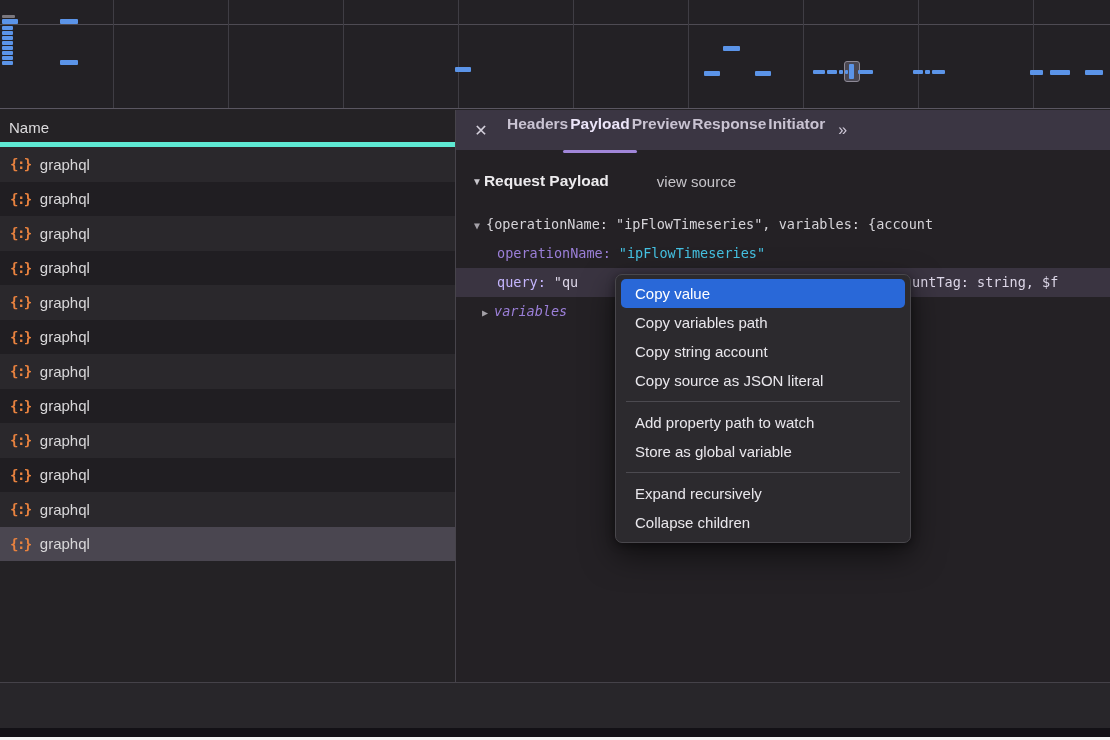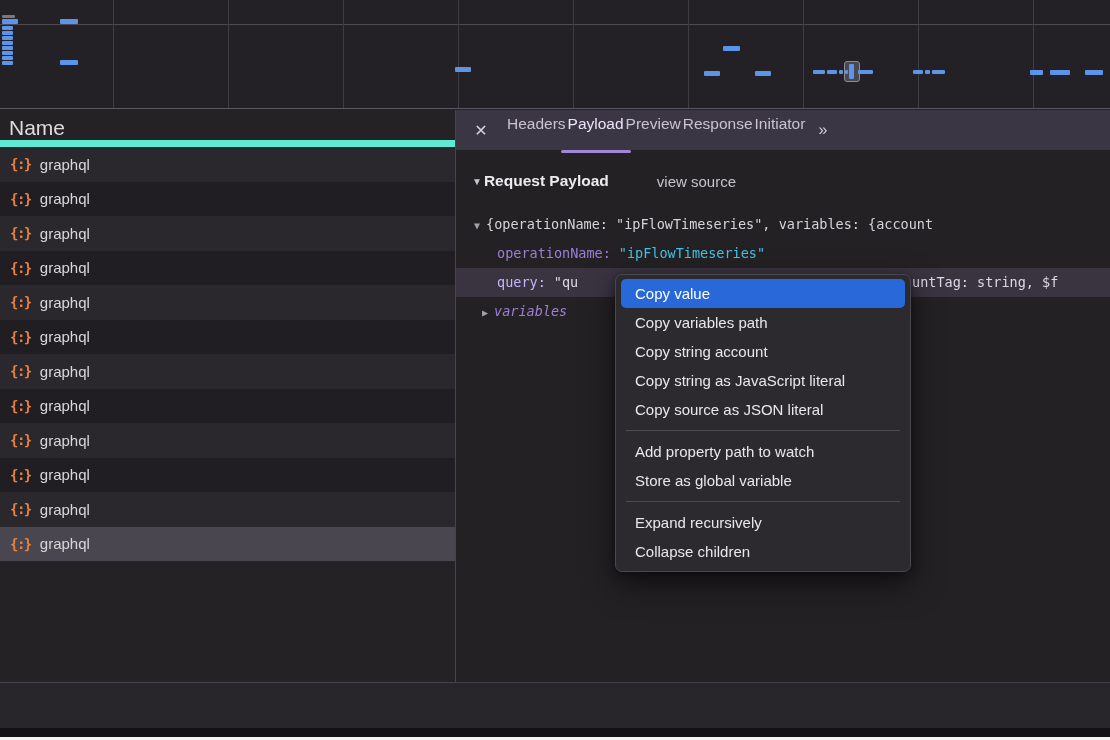--- a/index.html
+++ b/index.html
@@ -13,36 +13,36 @@
   .overview { position:absolute; left:0; top:0; width:1110px; height:109px;
               background:#232125; border-bottom:1px solid #5a5661; }
   .gridline { position:absolute; top:0; bottom:0; width:1px; background:#3f3d44; }
   .overview-hline { position:absolute; left:0; right:0; top:24px; height:1px; background:#4e4b53; }
   .bar { position:absolute; border-radius:1px; }
   .bar-box { position:absolute; border:1px solid #8d8996; background:#4a4751; border-radius:3px; }
   
   .left-panel { position:absolute; left:0; top:110px; width:456px; height:572px;
                 border-right:1px solid #47444b; background:#242225; }
   .col-header { height:37px; line-height:36px; padding-left:9px; color:#dddcde;
-                font-size:21px; border-bottom:7px solid #5eead4; background:#242225; }
+                font-size:15px; border-bottom:5px solid #5eead4; background:#242225; }
   .net-rows { position:absolute; left:0; top:37px; width:455px; }
   .net-row { height:34.5px; display:flex; align-items:center; padding-left:10px; gap:9px;
              color:#d8d7d9; font-size:15px; }
   .net-row:nth-child(odd) { background:#2a282c; }
   .net-row:nth-child(even) { background:#201e22; }
   .net-row.selected { background:#4a4650; }
   .json-icon { color:#e8823f; font-family:"DejaVu Sans Mono", monospace;
                font-size:14px; font-weight:bold; letter-spacing:-1.5px; }
   
   .right-panel { position:absolute; left:456px; top:110px; width:654px; height:572px; background:#242125; }
   .tabbar { height:40px; background:#3b3643; display:flex; align-items:center;
             color:#c9c3d2; font-size:15.5px; }
   .tab-close { width:50px; text-align:center; font-size:16px; color:#d4d0dc; cursor:default; }
   .tabs-list { display:flex; height:40px; align-items:center; }
-  .tab { position:relative; height:52px; line-height:40px; margin:0 1px; white-space:nowrap; }
+  .tab { position:relative; height:52px; line-height:40px; margin:0 1px; white-space:nowrap;font-weight:bold; }
   .tab.active { color:#ebe4f8; }
   .tab.active::after { content:""; position:absolute; left:-7px; right:-7px; bottom:3px;
                        height:3px; border-radius:2px; background:#a186d9; }
   .more-tabs { margin-left:12px; font-size:16px; color:#cfc9d8; letter-spacing:-2px; }
   
   .payload-header { display:flex; align-items:center; margin-top:12px; height:38px; padding-left:16px; }
   .disc-tri { color:#c8c6cc; font-size:10px; margin-right:2px; }
   .payload-title { font-weight:bold; color:#edebee; font-size:15.5px; }
   .view-source { color:#c6c4c9; font-size:15px; margin-left:48px;text-align:right; }
   .tree { position:relative; margin-top:10px; font-family:"DejaVu Sans Mono", monospace;
@@ -239,23 +239,20 @@
   <div class="menu-item highlighted">
       <span>Copy value</span>
     </div>
       <div class="menu-item">
       <span>Copy variables path</span>
     </div>
       <div class="menu-item">
       <span>Copy string account</span>
     </div>
       <div class="menu-item">
-      <span>Copy string as JavaScript literal</span>
-    </div>
-      <div class="menu-item">
       <span>Copy source as JSON literal</span>
     </div>
       <div class="menu-sep"></div>
       <div class="menu-item">
       <span>Add property path to watch</span>
     </div>
       <div class="menu-item">
       <span>Store as global variable</span>
     </div>
       <div class="menu-sep"></div>

